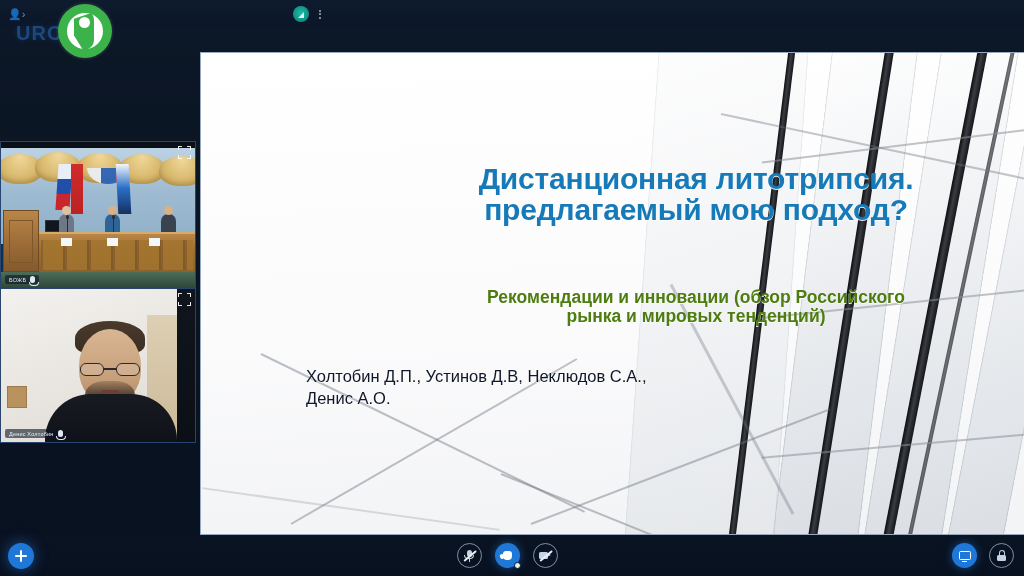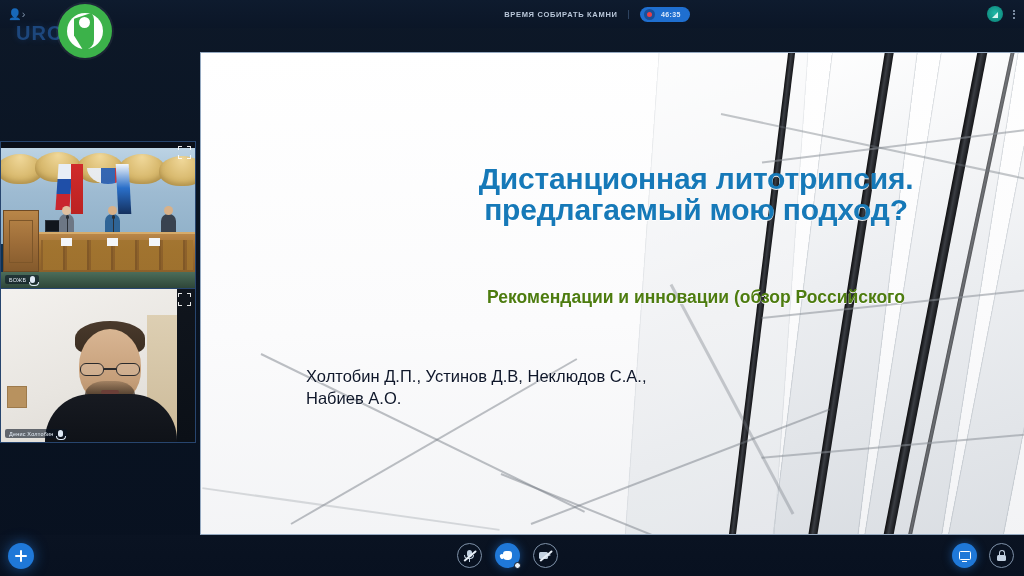--- a/index.html
+++ b/index.html
@@ -282,30 +282,20 @@
   }
 </style>
 </head>
 <body>
 
 <div id="app">
 
   <div id="topbar">
     <div class="tb-left">
       <span class="people-ico">👤›</span>
-    </div>
-    <div class="tb-center">
-      <span class="session-title">ВРЕМЯ СОБИРАТЬ КАМНИ</span>
-      <span class="tb-sep">|</span>
-      <div class="rec-pill">
-        <span class="rec-dot-wrap">
-            <span class="rec-dot"></span>
-          </span>
-        <span class="rec-time">46:35</span>
-      </div>
     </div>
     <div class="tb-right">
       <span class="signal">
           <i></i>
         </span>
       <span class="kebab">
           <span></span>
           <span></span>
           <span></span>
         </span>
@@ -413,24 +403,25 @@
       <div class="thinline" style="left:0px;   top:455px; width:300px; height:1.5px; transform:rotate(8deg); opacity:.3;"></div>
     </div>
 
     <div class="slide-inner">
       <div class="s-title">
         <span class="ln1">Дистанционная литотрипсия.</span>
         <span class="ln3">предлагаемый мою подход?</span>
       </div>
       <div class="s-sub">
         <span>Рекомендации и инновации (обзор Российского</span><br>
+        <span>рынка и мировых тенденций)</span>
       </div>
       <div class="s-authors">
         <span>Холтобин Д.П., Устинов Д.В, Неклюдов С.А.,</span><br>
-        <span>Набиев А.О.</span>
+        <span>Денис А.О.</span>
       </div>
     </div>
   </div>
 
   <div id="bottombar">
     <div class="bb-left">
       <span class="rbtn addbtn">
         <span class="plus"></span>
       </span>
     </div>

